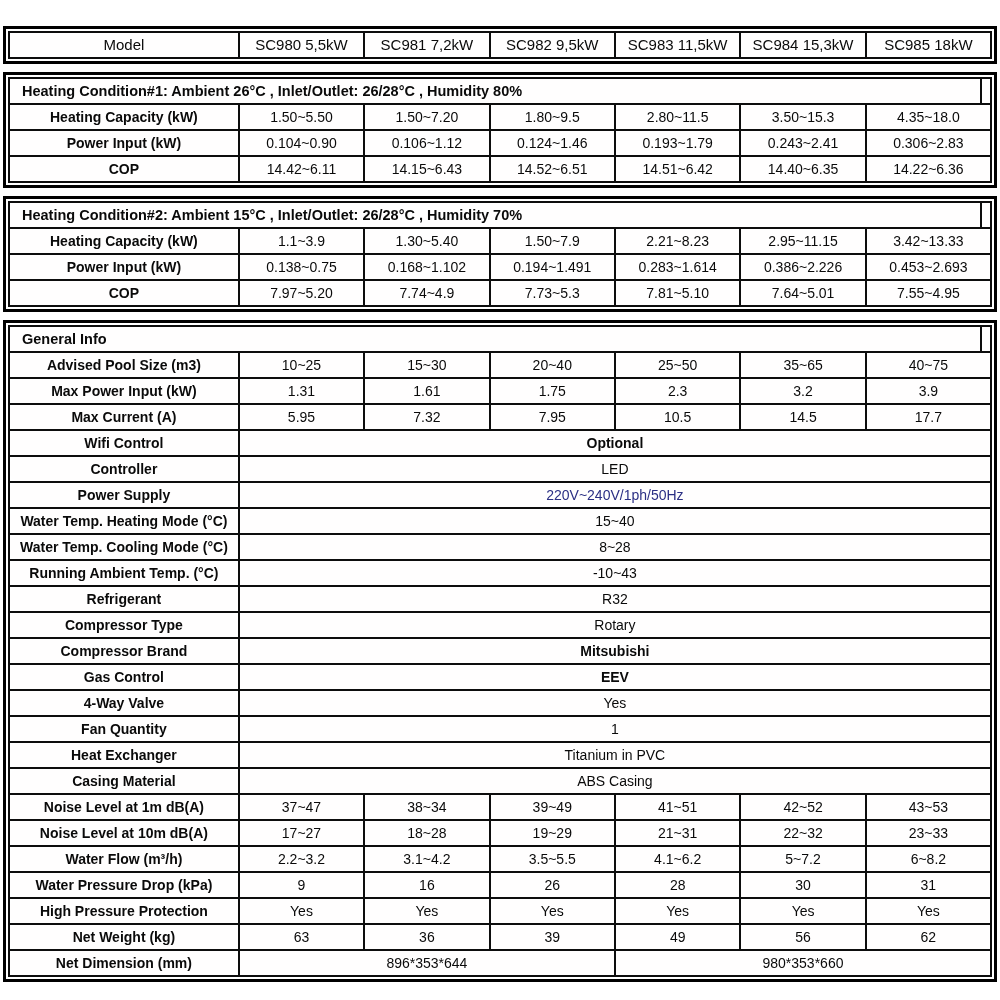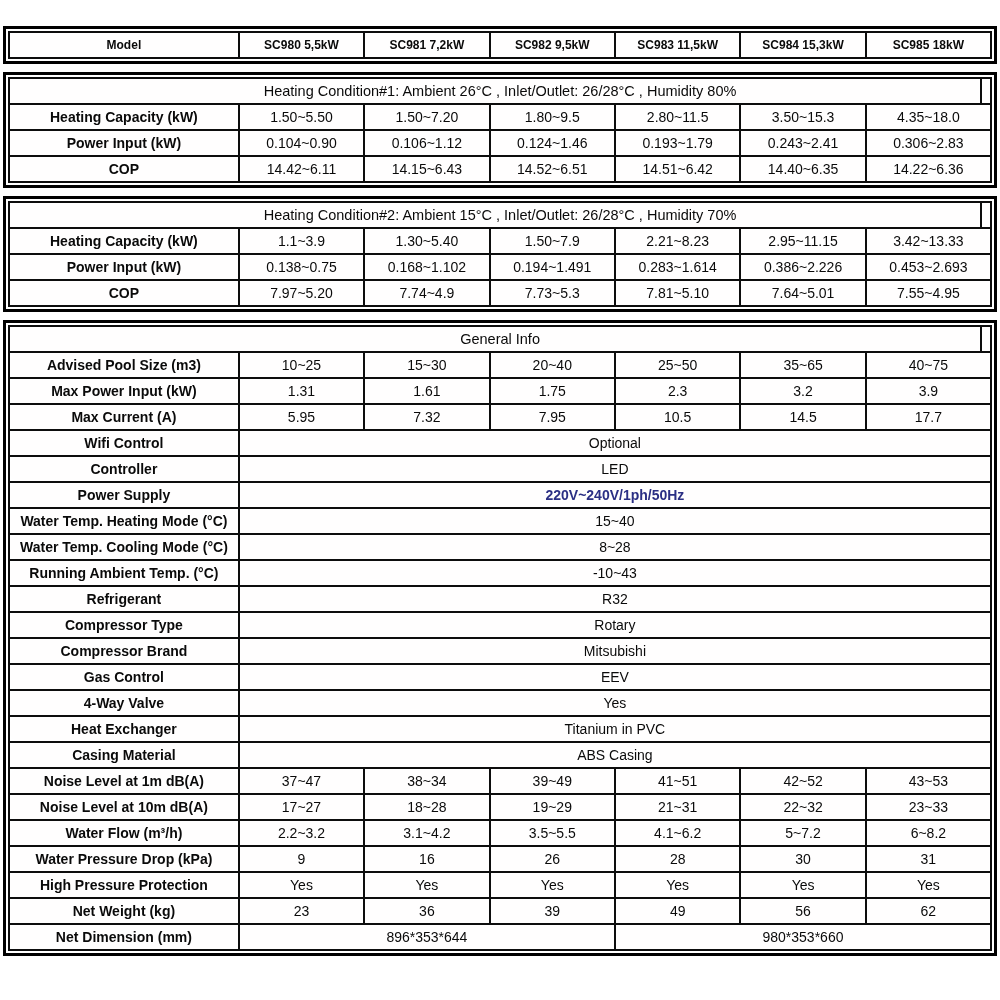--- a/index.html
+++ b/index.html
@@ -33,34 +33,34 @@
     height: 22px;
     line-height: 22px;
     text-align: center;
     font-size: 14px;
     padding: 1px 2px;
     white-space: nowrap;
     overflow: hidden;
     background: #fffefe;
   }
   td.model-cell {
+    font-weight: normal;
+    font-size: 15px;
+  }
+  td.sec-title-cell {
+    text-align: left;
     font-weight: bold;
-    font-size: 12px;
-  }
-  td.sec-title-cell {
-    text-align: center;
-    font-weight: normal;
     font-size: 14.5px;
     padding-left: 12px;
   }
   td.stub-cell { background: #fffefe; }
   td.lbl { font-weight: bold; border-radius: 12px; }
   td.lbl-n { font-weight: bold; }
-  td.val-bold { font-weight: normal; }
-  td.val-blue { font-weight: bold; margin-left: 9px; }
+  td.val-bold { font-weight: bold; }
+  td.val-blue { font-weight: normal; margin-left: 9px; }
 </style>
 </head>
 <body>
 
 <div class="page">
   <div class="block">
     <table>
       <colgroup>
         <col style="width:23.4%">
           <col style="width:12.77%">
@@ -260,20 +260,24 @@
             </tr>
             <tr>
               <td class="lbl" colspan="1">Gas Control</td>
               <td class="val-bold" colspan="7">EEV</td>
             </tr>
             <tr>
               <td class="lbl" colspan="1">4-Way Valve</td>
               <td colspan="7">Yes</td>
             </tr>
             <tr>
+              <td class="lbl" colspan="1">Fan Quantity</td>
+              <td colspan="7">1</td>
+            </tr>
+            <tr>
               <td class="lbl" colspan="1">Heat Exchanger</td>
               <td colspan="7">Titanium in PVC</td>
             </tr>
             <tr>
               <td class="lbl" colspan="1">Casing Material</td>
               <td colspan="7">ABS Casing</td>
             </tr>
             <tr>
               <td class="lbl" colspan="1">Noise Level at 1m dB(A)</td>
               <td colspan="1">37~47</td>
@@ -314,21 +318,21 @@
               <td class="lbl" colspan="1">High Pressure Protection</td>
               <td colspan="1">Yes</td>
               <td colspan="1">Yes</td>
               <td colspan="1">Yes</td>
               <td colspan="1">Yes</td>
               <td colspan="1">Yes</td>
               <td colspan="2">Yes</td>
             </tr>
             <tr>
               <td class="lbl" colspan="1">Net Weight (kg)</td>
-              <td colspan="1">23</td>
+              <td colspan="1">63</td>
               <td colspan="1">36</td>
               <td colspan="1">39</td>
               <td colspan="1">49</td>
               <td colspan="1">56</td>
               <td colspan="2">62</td>
             </tr>
             <tr>
               <td class="lbl" colspan="1">Net Dimension (mm)</td>
               <td colspan="3">896*353*644</td>
               <td colspan="4">980*353*660</td>

